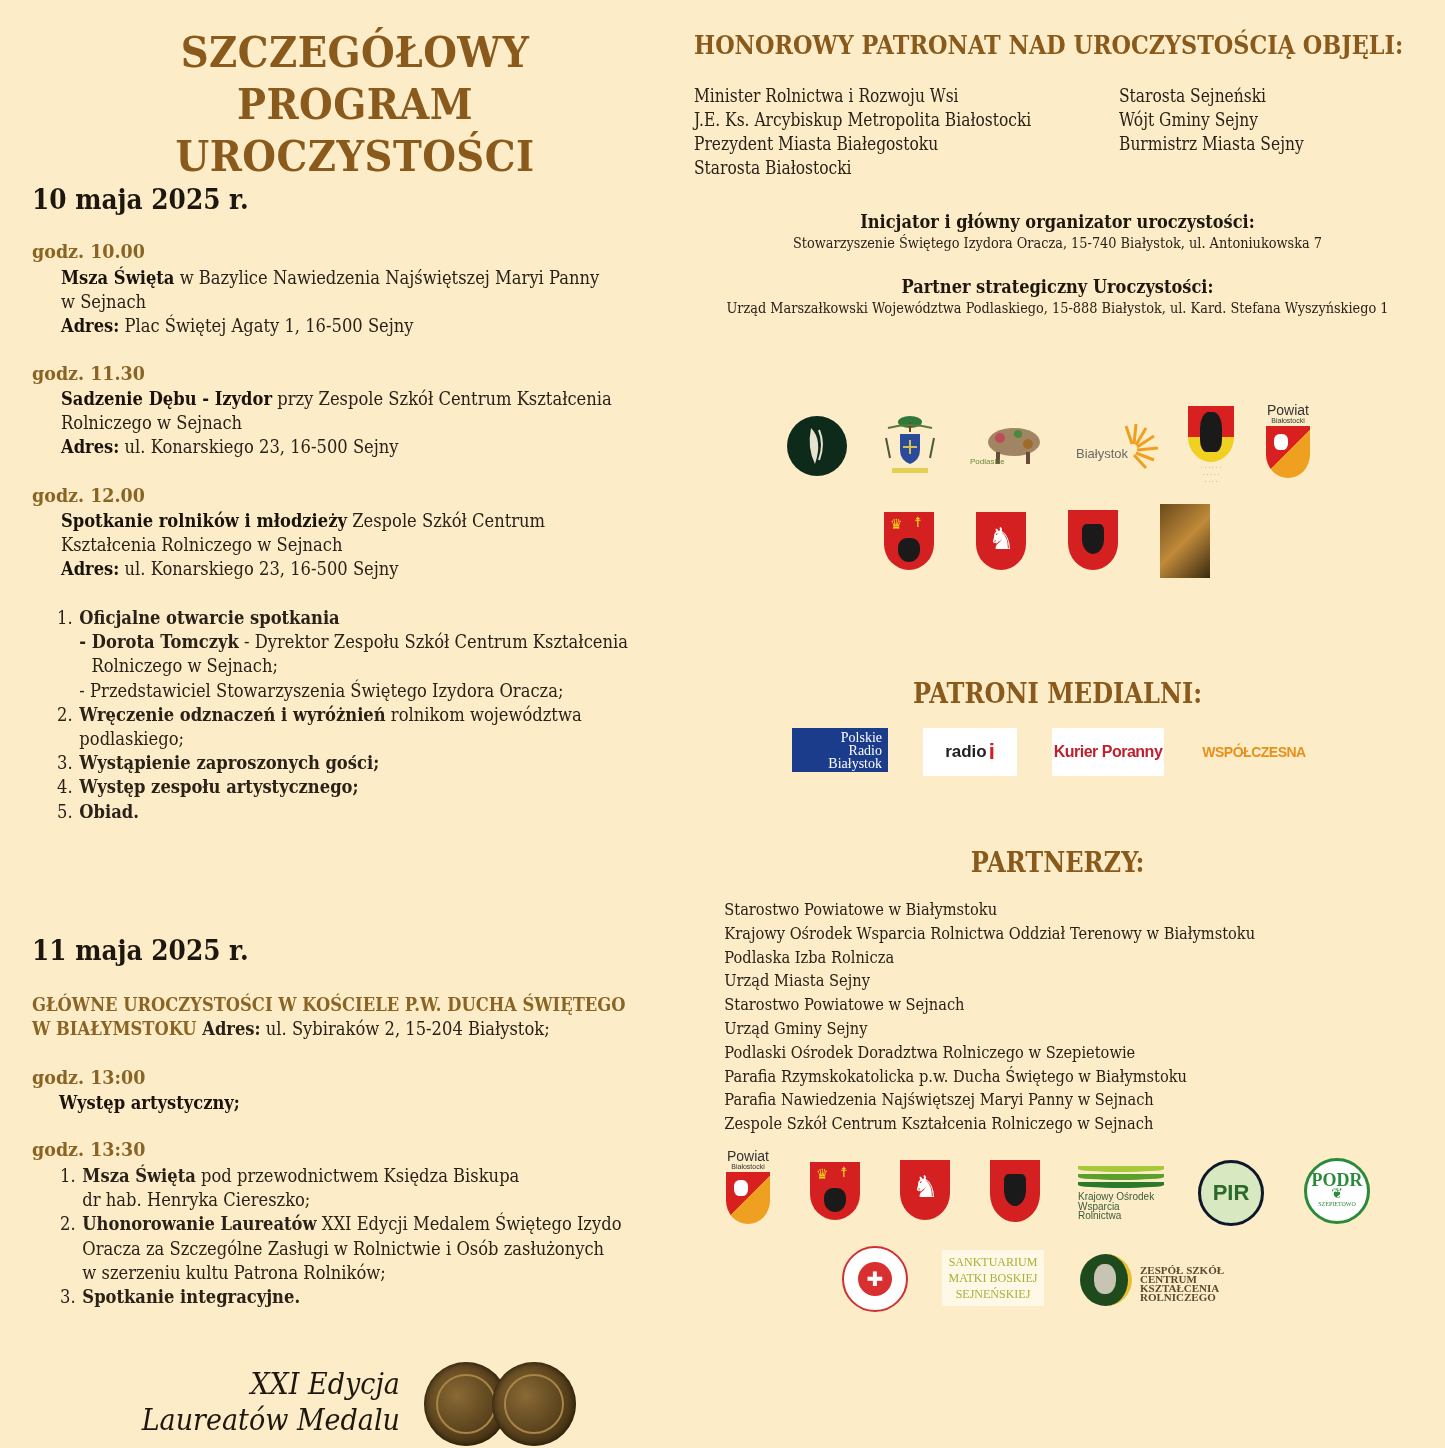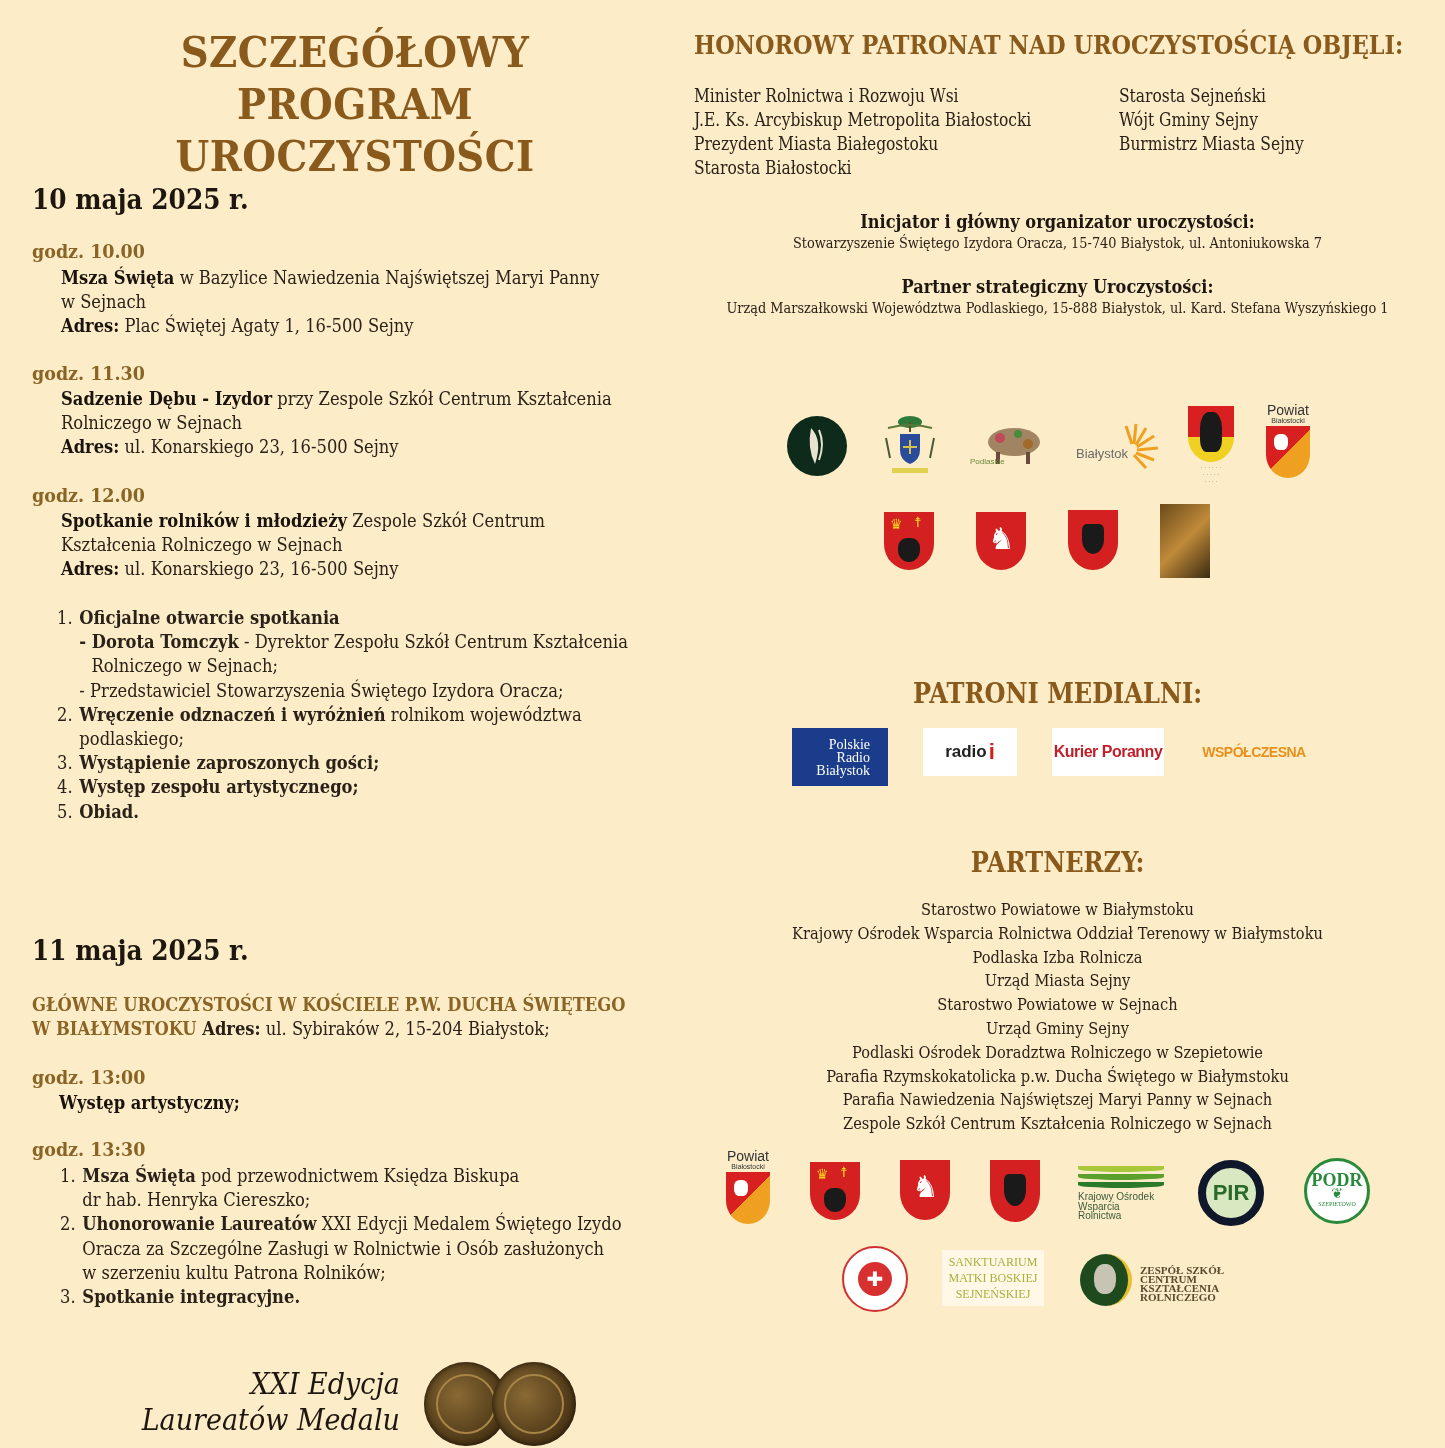--- a/index.html
+++ b/index.html
@@ -73,21 +73,21 @@
     position: absolute; left: 0; width: 775px; text-align: center;
     font-family: "DejaVu Serif", serif; color: #2a2118;
   }
   .center-block .h { font-weight: bold; font-size: 18px; line-height: 22px; transform: scaleX(0.9); color: #1e1710; }
   .center-block .t { font-size: 15px; line-height: 20px; transform: scaleX(0.86); white-space: nowrap; }
   .section-h {
     position: absolute; left: 0; width: 775px; text-align: center; color: #8a5a1c; font-weight: bold;
     font-size: 28px; font-family: "DejaVu Serif", serif; transform: scaleX(0.86);
   }
   .partners-list {
-    position: absolute; left: 0; top: 898px; width: 775px; text-align: center;
+    position: absolute; left: 0; top: 898px; width: 775px; text-align: left;
     font-family: "DejaVu Serif", serif; font-size: 17px; line-height: 23.8px; color: #2a2118;
   }
   .partners-list div { transform: scaleX(0.86); white-space: nowrap; }
 
   .logo { position: absolute; }
   .shield {
     position: absolute; border-radius: 0 0 50% 50% / 0 0 45% 45%;
     overflow: hidden;
   }
   .media-box {
@@ -292,21 +292,21 @@
   </div>
   <div class="shield" style="left:306px; top:512px; width:50px; height:58px; background:#d42020;">
     <div style="position:absolute;left:12px;top:12px;color:#fff;font-size:30px;line-height:30px;">♞</div>
   </div>
   <div class="shield" style="left:398px; top:510px; width:50px; height:60px; background:#d42020;">
     <div style="position:absolute;left:14px;top:14px;width:22px;height:30px;background:#1a1a1a;border-radius:20% 20% 50% 50%;"></div>
   </div>
   <div class="logo" style="left:490px; top:504px; width:50px; height:74px; background:linear-gradient(135deg,#6a4a1a,#c08a3a 50%,#3a2a10);"></div>
 
   <div class="section-h" style="top:677px;">PATRONI MEDIALNI:</div>
-  <div class="media-box" style="left:122px; top:728px; width:96px; height:58px; background:#1a3c8a; color:#fff; flex-direction:column; align-items:flex-end; padding-right:18px; font-family:'Liberation Serif',serif; font-weight:normal; font-size:14px; line-height:13px;">
+  <div class="media-box" style="left:122px; top:728px; width:96px; height:44px; background:#1a3c8a; color:#fff; flex-direction:column; align-items:flex-end; padding-right:6px; font-family:'Liberation Serif',serif; font-weight:normal; font-size:14px; line-height:13px;">
     <span>Polskie</span>
     <span>Radio</span>
     <span>Białystok</span>
   </div>
   <div class="media-box" style="left:253px; top:728px; width:94px; height:48px; background:#fff; color:#222; font-size:17px;">
     <span>radio</span>
     <span style="color:#d02020; font-size:22px; margin-left:2px;">i</span>
   </div>
   <div class="media-box" style="left:382px; top:728px; width:112px; height:48px; background:#fff; color:#c0202a; font-size:16px; letter-spacing:-0.5px;">
     <span>Kurier Poranny</span>
@@ -347,21 +347,21 @@
   <div class="shield" style="left:320px; top:1160px; width:50px; height:62px; background:#d42020;">
     <div style="position:absolute;left:14px;top:14px;width:22px;height:32px;background:#1a1a1a;border-radius:20% 20% 50% 50%;"></div>
   </div>
   <div class="logo" style="left:408px; top:1166px; width:86px; height:52px;">
     <div style="height:6px;background:#a8c83a;border-radius:0 0 50% 50%;margin-bottom:2px;"></div>
     <div style="height:6px;background:#5aa02a;border-radius:0 0 50% 50%;margin-bottom:2px;"></div>
     <div style="height:6px;background:#2a7a2a;border-radius:0 0 50% 50%;margin-bottom:4px;"></div>
     <div style="font-family:'Liberation Sans',sans-serif;font-size:10px;line-height:10px;color:#3a5a3a;">Krajowy Ośrodek</div>
     <div style="font-family:'Liberation Sans',sans-serif;font-size:10px;line-height:9px;color:#3a5a3a;">Wsparcia Rolnictwa</div>
   </div>
-  <div class="logo" style="left:528px; top:1160px; width:66px; height:66px; border-radius:50%; border:8px solid #0f172a; background:#d8e8c0; display:flex; align-items:center; justify-content:center;">
+  <div class="logo" style="left:528px; top:1160px; width:66px; height:66px; border-radius:50%; border:3px solid #0f172a; background:#d8e8c0; display:flex; align-items:center; justify-content:center;">
     <span style="font-family:'Liberation Sans',sans-serif;font-weight:bold;font-size:22px;color:#2a6a2a;">PIR</span>
   </div>
   <div class="logo" style="left:634px; top:1158px; width:66px; height:66px; border-radius:50%; border:3px solid #2a8a3a; background:#fff; display:flex; flex-direction:column; align-items:center; justify-content:center;">
     <span style="font-family:'Liberation Serif',serif;font-weight:bold;font-size:18px;color:#2a8a3a;line-height:13px;">PODR</span>
     <span style="color:#2a8a3a;font-size:14px;line-height:14px;">❦</span>
     <span style="font-family:'Liberation Serif',serif;font-size:6px;color:#2a8a3a;line-height:7px;">SZEPIETOWO</span>
   </div>
 
   <div class="logo" style="left:172px; top:1246px; width:66px; height:66px; border-radius:50%; border:2px solid #d03030; background:#fff; display:flex; align-items:center; justify-content:center;">
     <div style="width:34px;height:34px;border-radius:50%;background:#d83030;display:flex;align-items:center;justify-content:center;color:#fff;font-size:20px;">✚</div>

